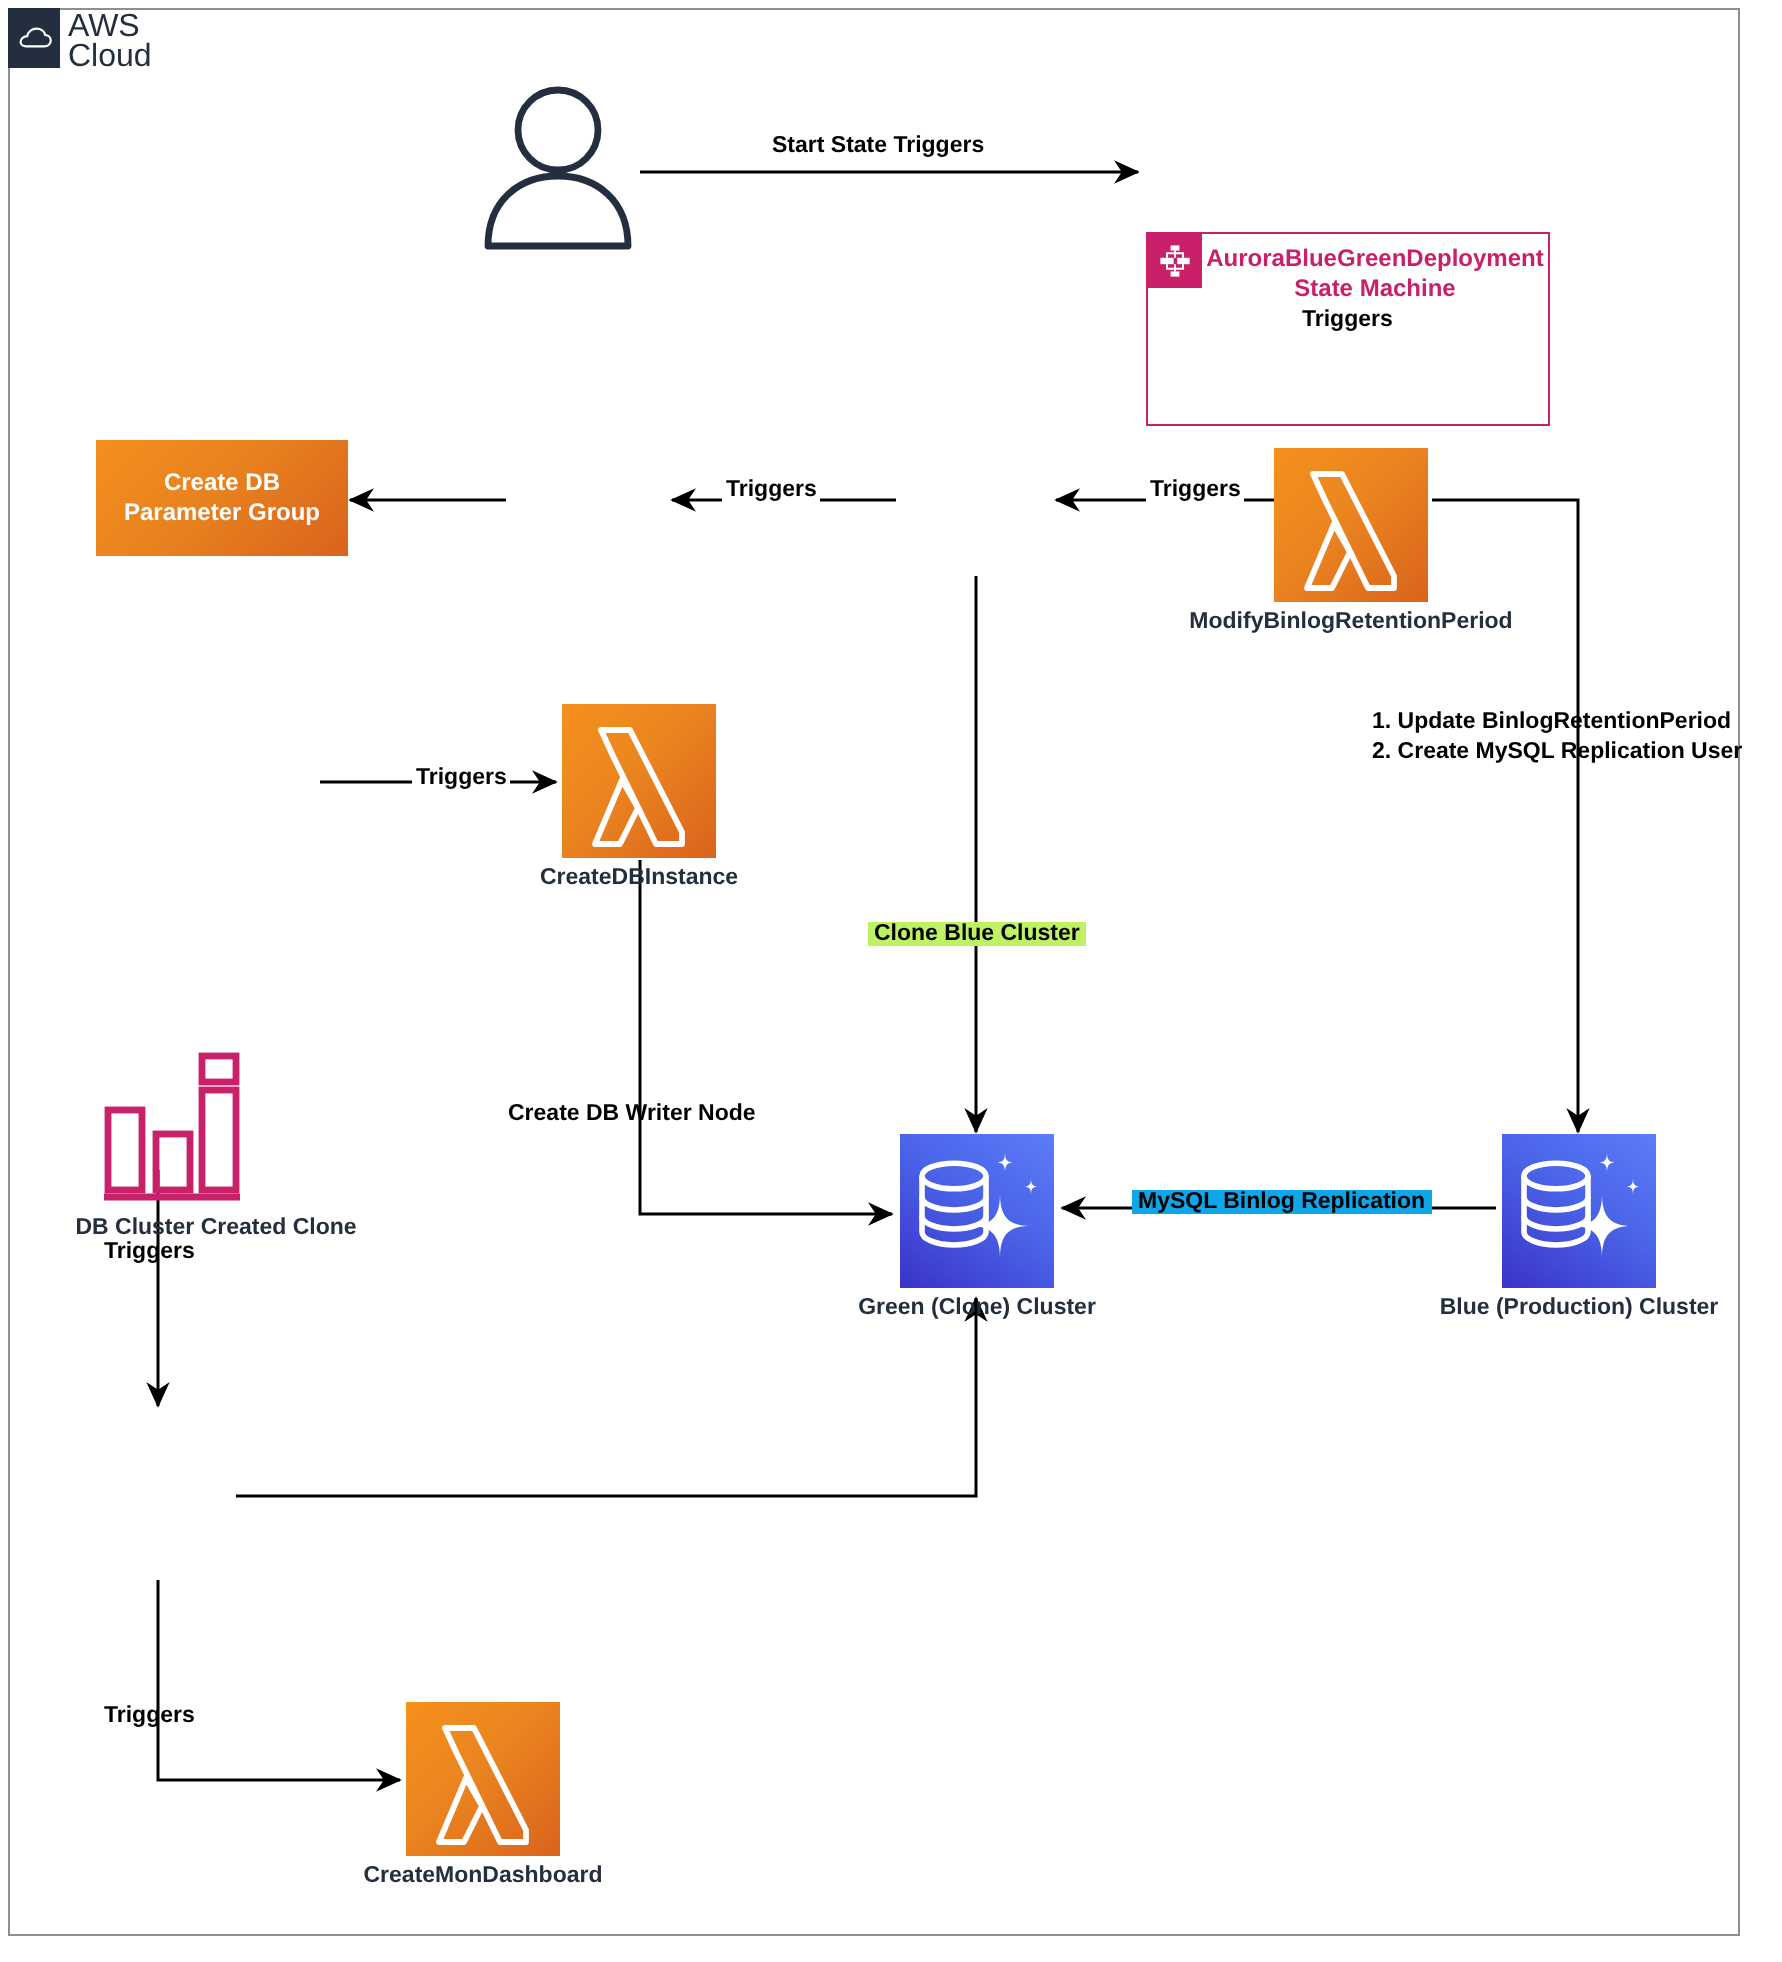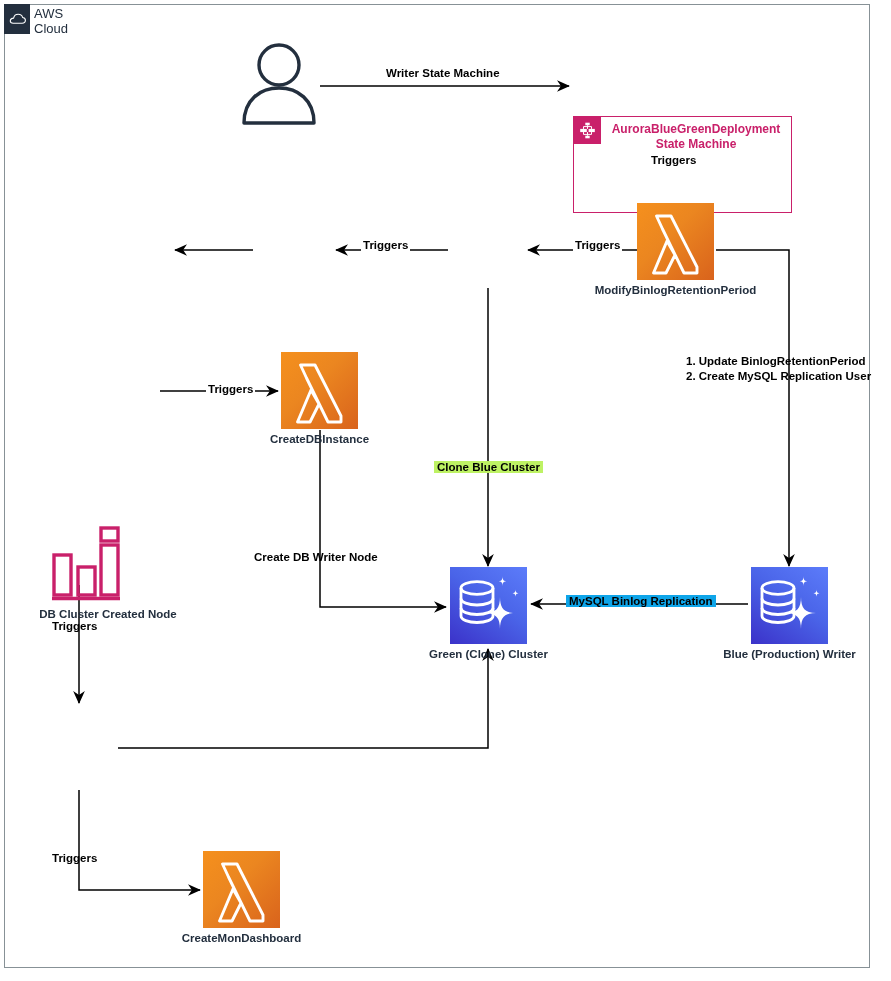--- a/index.html
+++ b/index.html
@@ -4,21 +4,21 @@
 <style>
   html,body{margin:0;padding:0;background:#ffffff;}
   body{font-family:"Liberation Sans",sans-serif;}
   #canvas{position:relative;width:891px;height:981px;background:#ffffff;overflow:hidden;}
 
   
   .cloud-box{position:absolute;left:4px;top:4px;width:866px;height:964px;
              border:1px solid #879196;box-sizing:border-box;}
   .cloud-badge{position:absolute;left:4px;top:4px;width:26px;height:30px;
                background:#232F3E;display:flex;align-items:center;justify-content:center;}
-  .cloud-label{position:absolute;left:34px;top:6px;font-size:13px;color:#232F3E;
+  .cloud-label{position:absolute;left:34px;top:6px;font-size:16px;color:#232F3E;
                line-height:15px;white-space:pre;}
 
   
   .node{position:absolute;}
   .node-label{position:absolute;left:50%;transform:translateX(-50%);
               white-space:nowrap;font-size:11.5px;font-weight:bold;color:#232F3E;}
 
   
   .lambda{width:77px;height:77px;
           background:linear-gradient(135deg,#F5901D 0%,#EB8620 42%,#D9631C 100%);
@@ -110,60 +110,62 @@
     </g>
   </svg>
 
   <div class="node usr" style="left:238px;top:43px;">
     <svg width="82" height="82" viewBox="0 0 82 82">
       <circle cx="41" cy="22" r="20" fill="none" stroke="#232F3E" stroke-width="3.4"></circle>
       <path d="M6,80 C6,57 22,45 41,45 C60,45 76,57 76,80 Z" fill="none" stroke="#232F3E" stroke-width="3.4" stroke-linejoin="round"></path>
     </svg>
   </div>
 
-  <div class="node sm-box" style="left:573px;top:34px;width:219px;height:97px;">
+  <div class="node sm-box" style="left:573px;top:34px;width:202px;height:97px;">
     <div class="sm-badge">
       <svg width="17" height="17" viewBox="0 0 17 17">
         <rect x="6.3" y="0.7" width="4.4" height="2.6" fill="#ffffff"></rect>
         <rect x="1.2" y="6.9" width="6.6" height="3.2" fill="#ffffff"></rect>
         <rect x="9.6" y="6.9" width="6.2" height="3.2" fill="#ffffff"></rect>
         <rect x="6.3" y="13.7" width="4.4" height="2.6" fill="#ffffff"></rect>
         <path d="M8.5,3.3 L8.5,6.9 M8.5,10.1 L8.5,13.7 M4.5,6.9 L4.5,4.6 L12.5,4.6 L12.5,6.9
                  M4.5,10.1 L4.5,12.4 L12.5,12.4 L12.5,10.1" stroke="#ffffff" stroke-width="1" fill="none"></path>
       </svg>
     </div>
     <div class="sm-title" style="white-space:pre-line;">AuroraBlueGreenDeployment
 State Machine</div>
   </div>
   <div class="elabel" style="left:651px;top:154px;">Triggers</div>
 
-  <div class="node" style="left:637px;top:203px;">
+  <div class="node" style="left:637px;top:224px;">
     <div class="lambda">
       <svg width="77" height="77" viewBox="0 0 77 77">
         <path d="M19.5,13 L34,13 L60,64 L60,70 L47,70 L25.5,26 Z
                  M30,38 L38,52 L29,70 L16.5,70 Z" fill="none" stroke="#ffffff" stroke-width="2.9" stroke-linejoin="round"></path>
       </svg>
     </div>
     <div class="node-label" style="top:81px;">ModifyBinlogRetentionPeriod</div>
   </div>
 
 
 
+  <div class="node orangebox" style="left:48px;top:220px;width:126px;height:58px;white-space:pre-line;">Create DB
+Parameter Group</div>
 
   <div class="node evt" style="left:48px;top:345px;">
     <svg width="80" height="80" viewBox="0 0 80 80">
       <g fill="none" stroke="#C9206A" stroke-width="3.4">
         <rect x="6" y="31" width="17" height="40"></rect>
         <rect x="30" y="43" width="17" height="28"></rect>
         <rect x="53" y="21" width="17" height="50"></rect>
         <rect x="53" y="4" width="17" height="13"></rect>
       </g>
       <line x1="4" y1="74.5" x2="72" y2="74.5" stroke="#C9206A" stroke-width="3.6"></line>
     </svg>
-    <div class="node-label" style="top:84px;left:60px;">DB Cluster Created Node</div>
+    <div class="node-label" style="top:84px;left:60px;">DB Cluster Created Clone</div>
   </div>
 
   <div class="node" style="left:281px;top:352px;">
     <div class="lambda">
       <svg width="77" height="77" viewBox="0 0 77 77">
         <path d="M19.5,13 L34,13 L60,64 L60,70 L47,70 L25.5,26 Z
                  M30,38 L38,52 L29,70 L16.5,70 Z" fill="none" stroke="#ffffff" stroke-width="2.9" stroke-linejoin="round"></path>
       </svg>
     </div>
     <div class="node-label" style="top:81px;">CreateDBInstance</div>
@@ -209,24 +211,24 @@
           <path d="M11,31.5 C11,35.1 18.2,38 27,38 C35.8,38 43,35.1 43,31.5"></path>
           <path d="M11,41 C11,44.6 18.2,47.5 27,47.5 C35.8,47.5 43,44.6 43,41"></path>
         </g>
         <path d="M50,30 C50,41 54,46 65,46 C54,46 50,51 50,62 C50,51 46,46 35,46 C46,46 50,41 50,30 Z" fill="#ffffff"></path>
         <path d="M52.5,9 C52.5,13.2 53.6,14.3 57.5,14.3 C53.6,14.3 52.5,15.4 52.5,19.4
                  C52.5,15.4 51.4,14.3 47.6,14.3 C51.4,14.3 52.5,13.2 52.5,9 Z" fill="#ffffff"></path>
         <path d="M65.5,22 C65.5,25.4 66.4,26.3 69.6,26.3 C66.4,26.3 65.5,27.2 65.5,30.5
                  C65.5,27.2 64.6,26.3 61.4,26.3 C64.6,26.3 65.5,25.4 65.5,22 Z" fill="#ffffff"></path>
       </svg>
     </div>
-    <div class="node-label" style="top:81px;">Blue (Production) Writer</div>
-  </div>
-
-  <div class="elabel" style="left:386px;top:67px;">Writer State Machine</div>
+    <div class="node-label" style="top:81px;">Blue (Production) Cluster</div>
+  </div>
+
+  <div class="elabel" style="left:386px;top:67px;">Start State Triggers</div>
 
   <div class="elabel" style="left:361px;top:239px;background:#ffffff;padding:0 2px;">Triggers</div>
 
   <div class="elabel" style="left:573px;top:239px;background:#ffffff;padding:0 2px;">Triggers</div>
 
   <div class="elabel" style="left:206px;top:383px;background:#ffffff;padding:0 2px;">Triggers</div>
 
   <div class="elabel" style="left:52px;top:620px;">Triggers</div>
 
   <div class="elabel" style="left:52px;top:852px;">Triggers</div>

